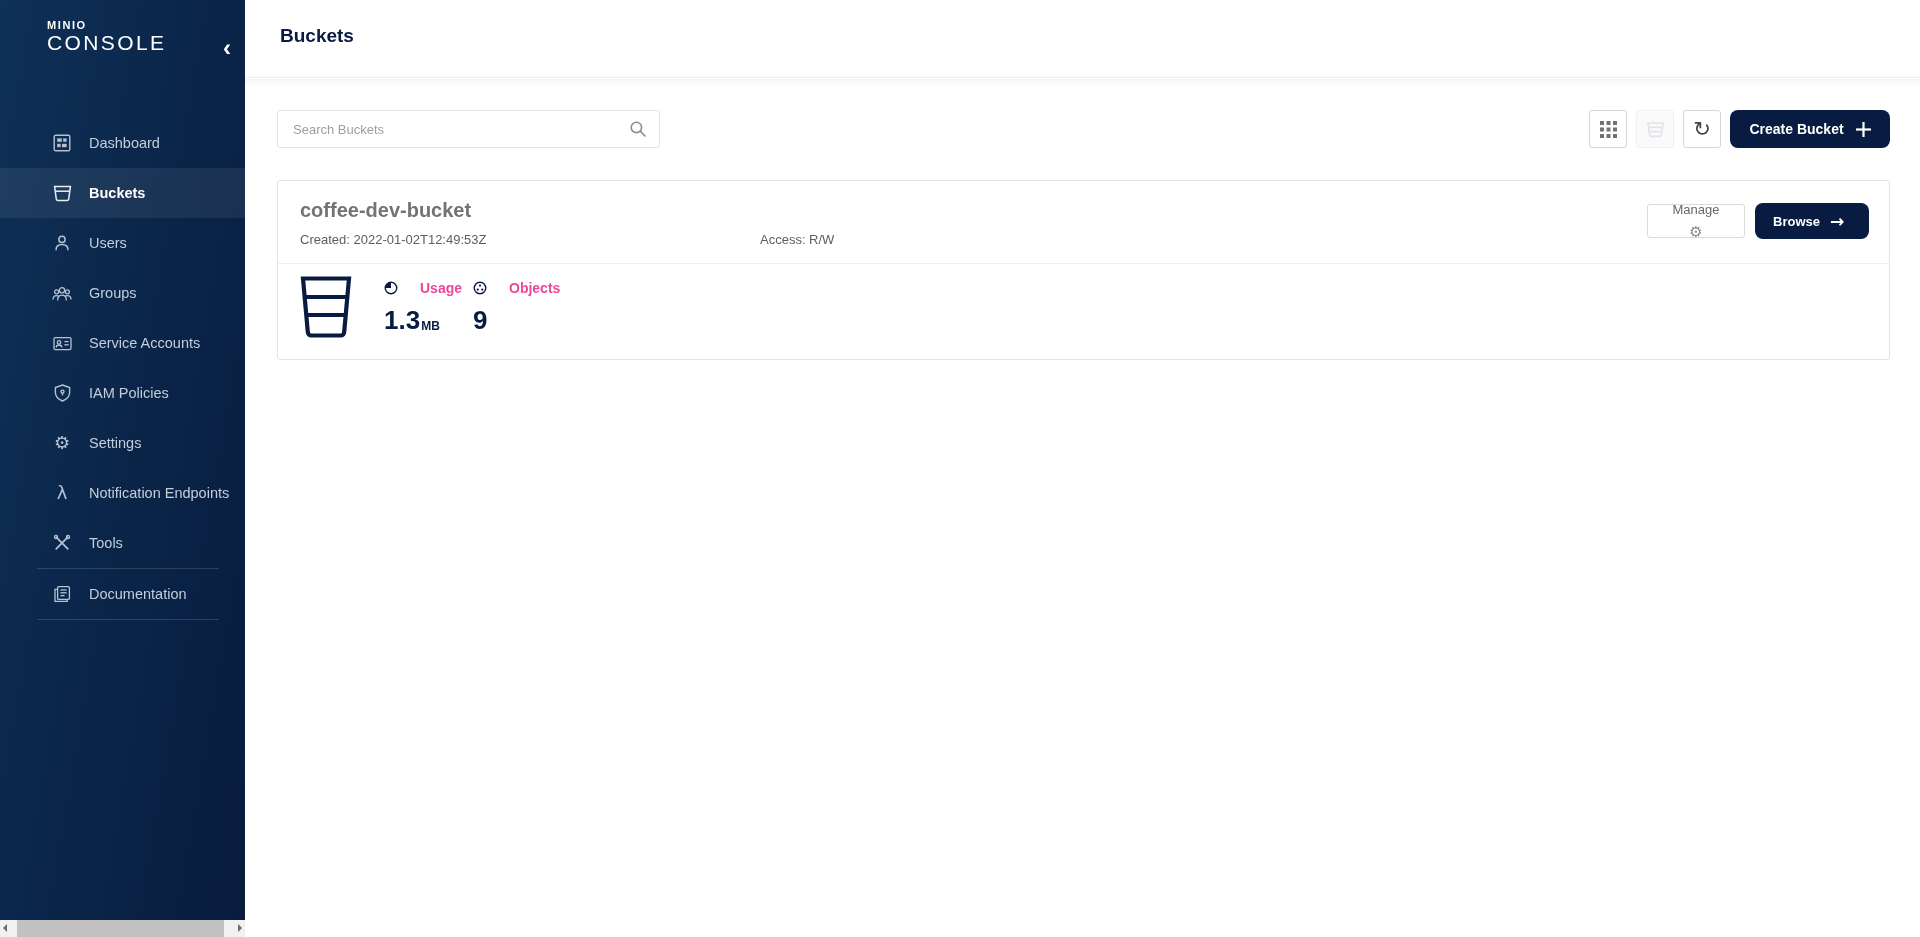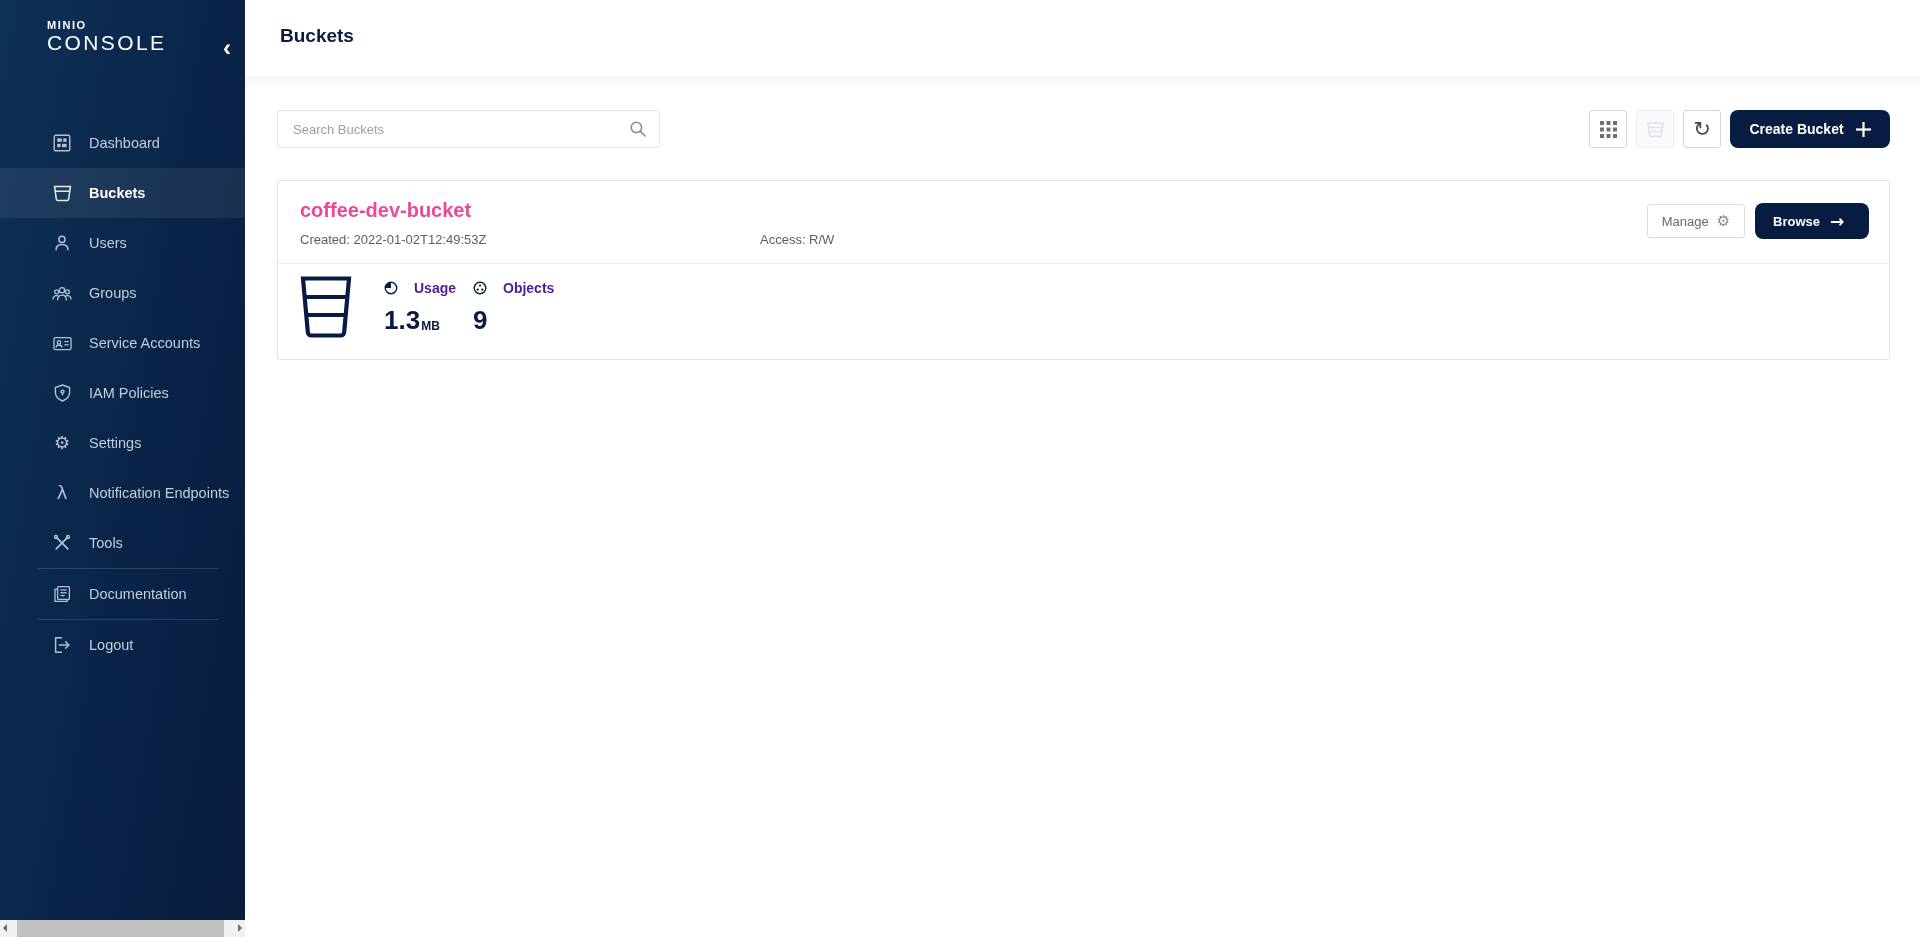--- a/index.html
+++ b/index.html
@@ -53,38 +53,38 @@
   .icon-btn.disabled { border-color:#f0f0f0; background:#fafafa; cursor:default; }
   .refresh-glyph { font-size:21px; color:#444; font-family:"DejaVu Sans", sans-serif; line-height:21px; }
   .primary-btn { height:38px; background:#081C42; border:none; border-radius:8px; color:#fff;
     font-size:14px; font-weight:700; display:flex; align-items:center; gap:12px; cursor:pointer;
     padding:0 18px; font-family:"Liberation Sans", sans-serif; }
   .create-btn { width:160px; justify-content:center; }
 
   
   .bucket-card { position:absolute; left:32px; top:101px; width:1613px; height:180px;
     background:#fff; border:1px solid #e3e3e3; border-radius:3px; }
-  .bucket-name { position:absolute; left:22px; top:18px; font-size:20px; font-weight:700; color:#ec4899; }
+  .bucket-name { position:absolute; left:22px; top:18px; font-size:20px; font-weight:700; color:#737373; }
   .bucket-meta { position:absolute; top:51px; font-size:13px; color:#5e5e5e; }
   .meta-created { left:22px; }
   .meta-access { left:482px; }
   .card-actions { position:absolute; right:20px; top:22px; display:flex; gap:10px; align-items:center; }
   .manage-btn { height:34px; width:98px; border:1px solid #dcdcdc; border-radius:3px; background:#fff;
     color:#696969; font-size:13px; display:flex; align-items:center; justify-content:center; gap:8px; cursor:pointer;
-    font-family:"Liberation Sans", sans-serif; }
+    font-family:"Liberation Sans", sans-serif;flex-direction:column; }
   .gear-glyph { font-size:15px; color:#8a8a8a; font-family:"DejaVu Sans", sans-serif; line-height:15px; }
   .browse-btn { width:114px; height:36px; font-size:13px; gap:10px; }
   .arrow-glyph { font-size:17px; line-height:17px; font-family:"DejaVu Sans", sans-serif; }
   .card-divider { position:absolute; left:0; top:82px; width:100%; height:1px; background:#f0f0f0; }
 
   .big-bucket { position:absolute; left:21px; top:94px; }
   .metric { position:absolute; top:99px; }
   .metric-usage { left:106px; }
   .metric-objects { left:195px; }
-  .metric-label { display:flex; align-items:center; gap:16px; font-size:14px; font-weight:700; color:#4c1d95;text-align:center; }
+  .metric-label { display:flex; align-items:center; gap:22px; font-size:14px; font-weight:700; color:#ec4899;text-align:center; }
   .metric-value { margin-top:9px; font-size:26px; font-weight:700; color:#081C42; display:flex; align-items:flex-end; }
   .metric-unit { font-size:12px; font-weight:700; margin:0 0 3px 1px; }
 
   svg { display:block; }
 </style>
 </head>
 <body>
 
 <div id="sidebar">
   <div class="logo">
@@ -200,30 +200,20 @@
           <line x1="7.4" y1="5" x2="13.6" y2="5"></line>
           <line x1="7.4" y1="7.8" x2="13.6" y2="7.8"></line>
           <line x1="7.4" y1="10.6" x2="11.6" y2="10.6"></line>
         </svg>
       </span>
       <span>Documentation</span>
     </div>
 
     <div class="menu-sep"></div>
 
-    <div class="item">
-      <span class="ic">
-        <svg width="18" height="18" viewBox="0 0 18 18" fill="none" stroke="currentColor" stroke-width="1.5" stroke-linecap="round" stroke-linejoin="round">
-          <path d="M8.4 1.8 H2.6 V16.2 H8.4"></path>
-          <line x1="6.4" y1="9" x2="15.8" y2="9"></line>
-          <path d="M12.6 5.8 L15.8 9 L12.6 12.2"></path>
-        </svg>
-      </span>
-      <span>Logout</span>
-    </div>
 
   </div>
 </div>
 
 <div id="hscroll">
   <div class="scroll-arrow left"></div>
   <div class="scroll-thumb"></div>
   <div class="scroll-arrow right"></div>
 </div>
 

